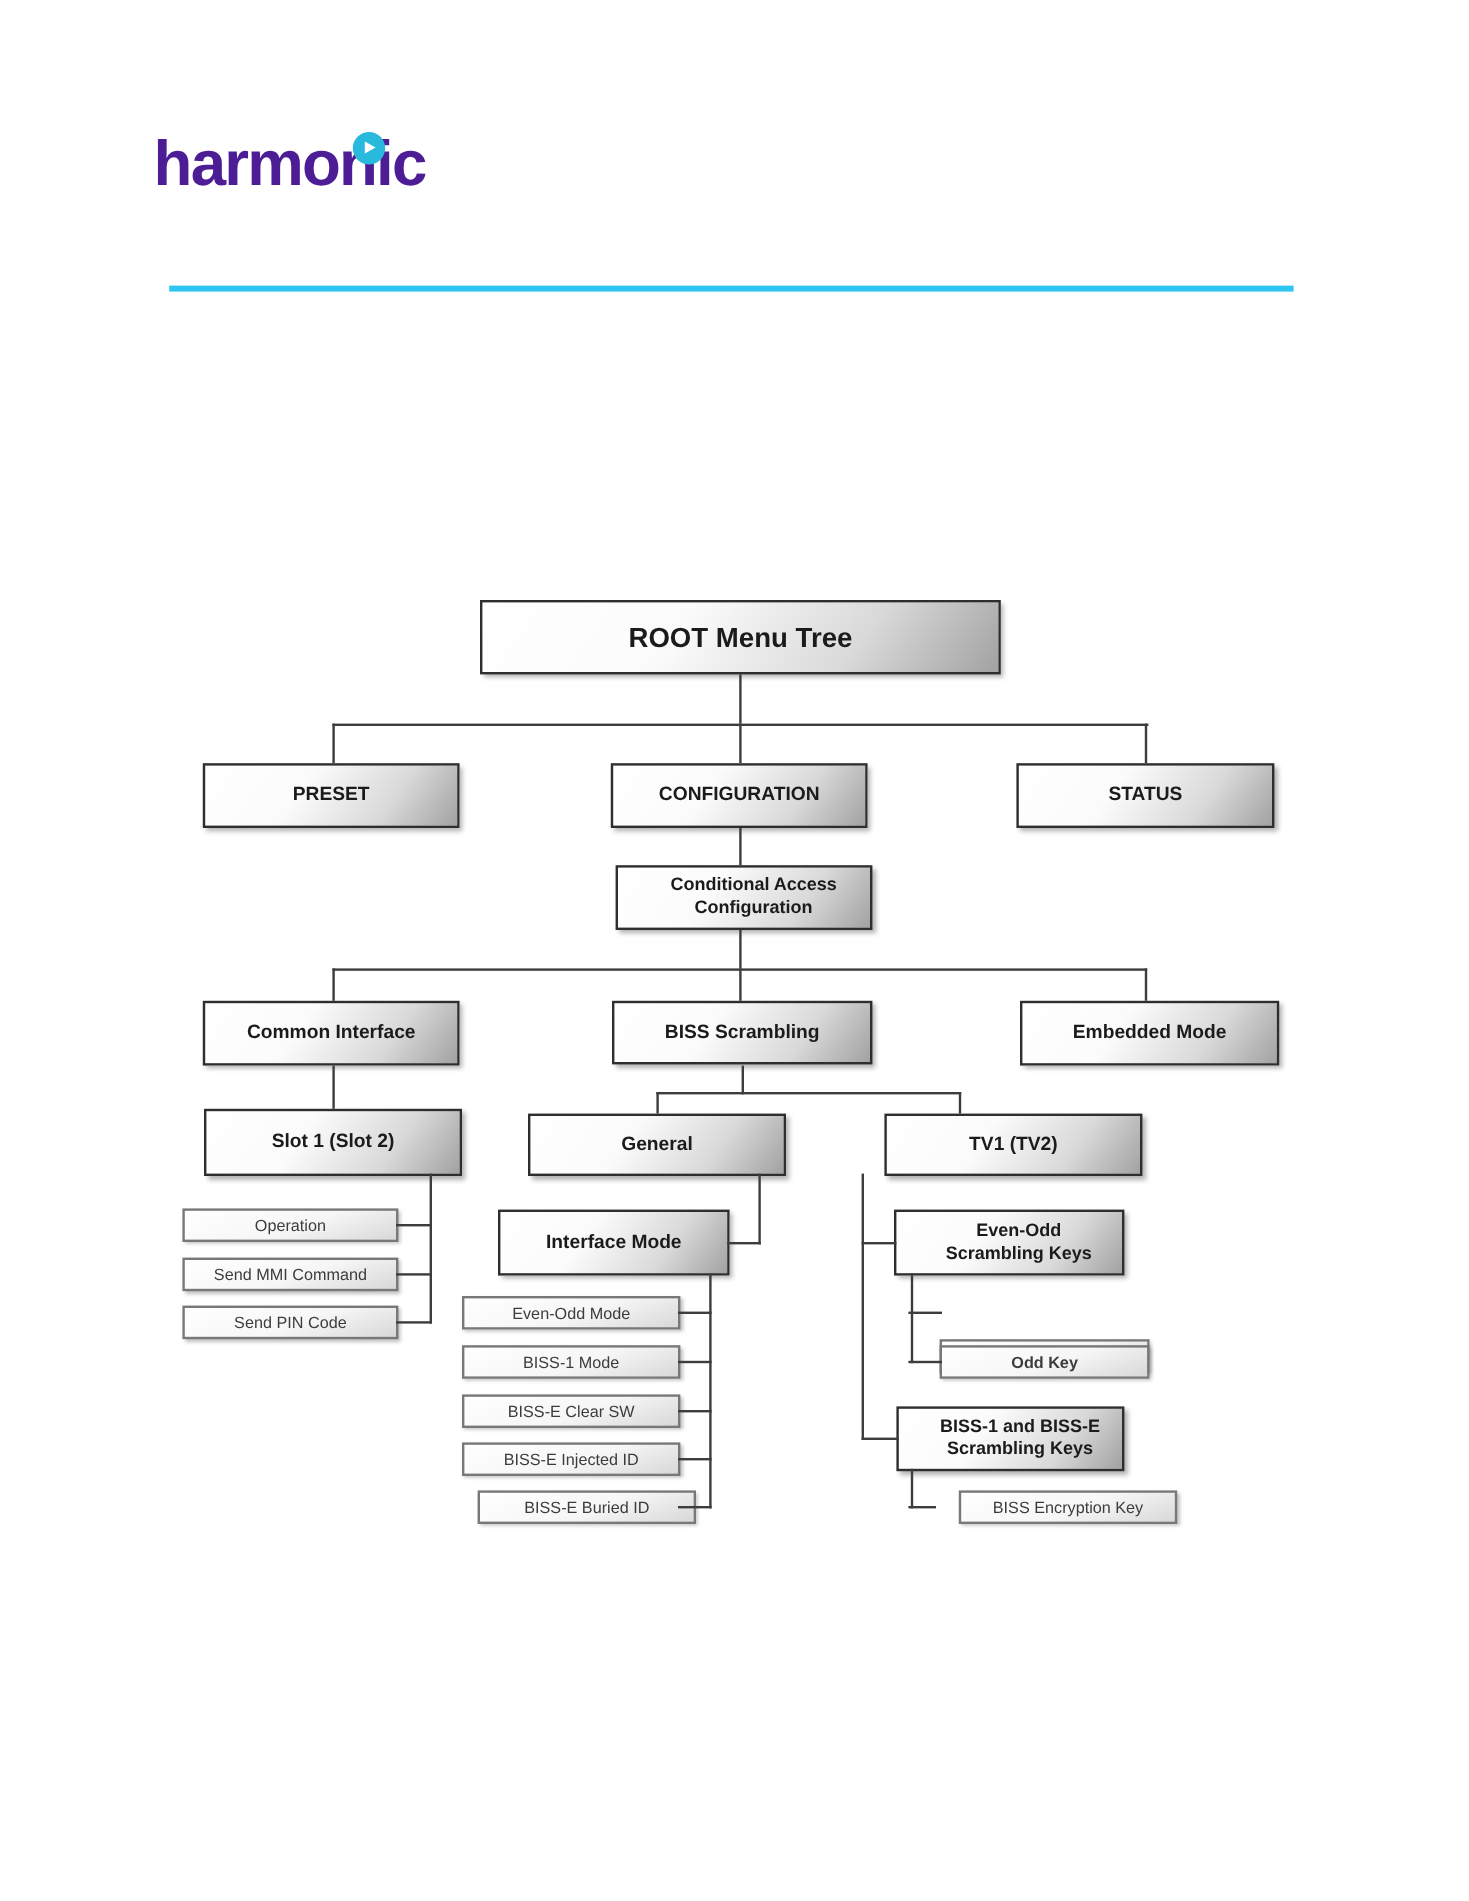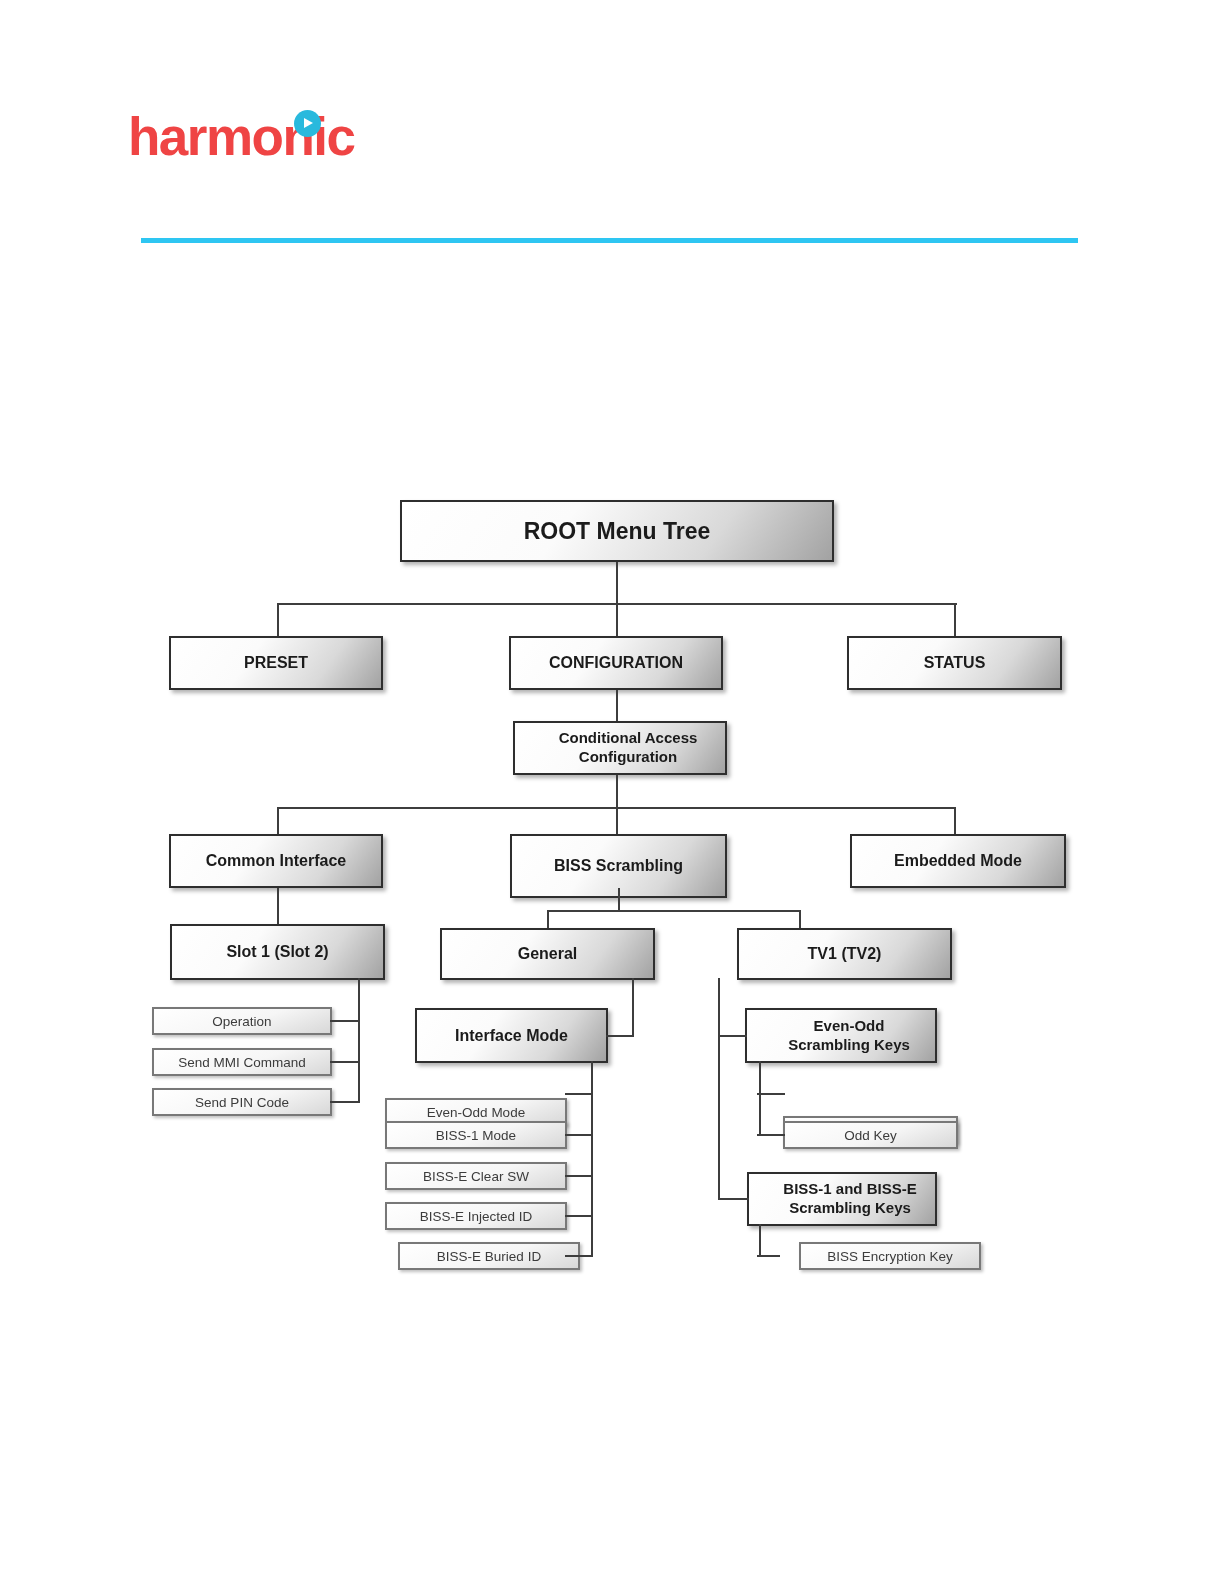--- a/index.html
+++ b/index.html
@@ -4,21 +4,21 @@
 <style>
   html,body { margin:0; padding:0; background:#ffffff; }
   #page {
     position:relative; width:1224px; height:1584px; background:#ffffff;
     font-family:"Liberation Sans", sans-serif; overflow:hidden;
   }
   
   #logo-text {
     position:absolute; left:128px; top:110px;
     font-size:53px; font-weight:600; letter-spacing:-1.5px;
-    color:#ef4444; line-height:1;
+    color:#4c1d95; line-height:1;
   }
   #logo-play {
     position:absolute; left:294px; top:110px; width:27px; height:27px;
     border-radius:50%; background:#29b9dd;
   }
   #logo-play .tri {
     position:absolute; left:10px; top:8px; width:0; height:0;
     border-left:9px solid #ffffff;
     border-top:5.5px solid transparent;
     border-bottom:5.5px solid transparent;
@@ -67,42 +67,42 @@
     <div class="node-lg root" style="left:400px;top:500px;width:434px;height:62px;">ROOT Menu Tree</div>
 
     <div class="node-lg" style="left:169px;top:636px;width:214px;height:54px;">PRESET</div>
     <div class="node-lg" style="left:509px;top:636px;width:214px;height:54px;">CONFIGURATION</div>
     <div class="node-lg" style="left:847px;top:636px;width:215px;height:54px;">STATUS</div>
 
     <div class="node-lg two-line" style="left:513px;top:721px;width:214px;height:54px;">Conditional Access
 Configuration</div>
 
     <div class="node-lg" style="left:169px;top:834px;width:214px;height:54px;">Common Interface</div>
-    <div class="node-lg" style="left:510px;top:834px;width:217px;height:64px;">BISS Scrambling</div>
+    <div class="node-lg" style="left:510px;top:834px;width:217px;height:53px;">BISS Scrambling</div>
     <div class="node-lg" style="left:850px;top:834px;width:216px;height:54px;">Embedded Mode</div>
 
     <div class="node-lg" style="left:170px;top:924px;width:215px;height:56px;">Slot 1 (Slot 2)</div>
     <div class="node-lg" style="left:440px;top:928px;width:215px;height:52px;">General</div>
     <div class="node-lg" style="left:693px;top:928px;width:215px;height:52px;margin-left:44px;">TV1 (TV2)</div>
 
     <div class="node-sm" style="left:152px;top:1007px;width:180px;height:28px;">Operation</div>
     <div class="node-sm" style="left:152px;top:1048px;width:180px;height:28px;">Send MMI Command</div>
     <div class="node-sm" style="left:152px;top:1088px;width:180px;height:28px;">Send PIN Code</div>
 
     <div class="node-lg" style="left:415px;top:1008px;width:193px;height:55px;font-size:16px;">Interface Mode</div>
-    <div class="node-sm" style="left:385px;top:1080px;width:182px;height:28px;margin-top:18px;">Even-Odd Mode</div>
+    <div class="node-sm" style="left:385px;top:1080px;width:182px;height:28px;">Even-Odd Mode</div>
     <div class="node-sm" style="left:385px;top:1121px;width:182px;height:28px;">BISS-1 Mode</div>
     <div class="node-sm" style="left:385px;top:1162px;width:182px;height:28px;">BISS-E Clear SW</div>
     <div class="node-sm" style="left:385px;top:1202px;width:182px;height:28px;">BISS-E Injected ID</div>
     <div class="node-sm" style="left:398px;top:1242px;width:182px;height:28px;">BISS-E Buried ID</div>
 
     <div class="node-lg two-line" style="left:745px;top:1008px;width:192px;height:55px;">Even-Odd
 Scrambling Keys</div>
     <div class="node-sm" style="left:783px;top:1116px;width:175px;height:28px;">Even Key</div>
-    <div class="node-sm" style="left:783px;top:1121px;width:175px;height:28px;">Odd Key</div>
+    <div class="node-sm" style="left:783px;top:1121px;width:175px;height:28px;font-weight:bold;">Odd Key</div>
     <div class="node-lg two-line" style="left:747px;top:1172px;width:190px;height:54px;">BISS-1 and BISS-E
 Scrambling Keys</div>
     <div class="node-sm" style="left:778px;top:1242px;width:182px;height:28px;margin-left:21px;">BISS Encryption Key</div>
 
   <div class="conn" style="left: 616px; top: 562px; width: 2px; height: 41px; background: rgb(61, 61, 61);"></div>
       <div class="conn" style="left: 277px; top: 603px; width: 680px; height: 2px; background: rgb(61, 61, 61);"></div>
       <div class="conn" style="left: 277px; top: 603px; width: 2px; height: 33px; background: rgb(61, 61, 61);"></div>
       <div class="conn" style="left: 616px; top: 603px; width: 2px; height: 33px; background: rgb(61, 61, 61);"></div>
       <div class="conn" style="left: 954px; top: 603px; width: 2px; height: 33px; background: rgb(61, 61, 61);"></div>
       <div class="conn" style="left: 616px; top: 690px; width: 2px; height: 31px; background: rgb(61, 61, 61);"></div>

